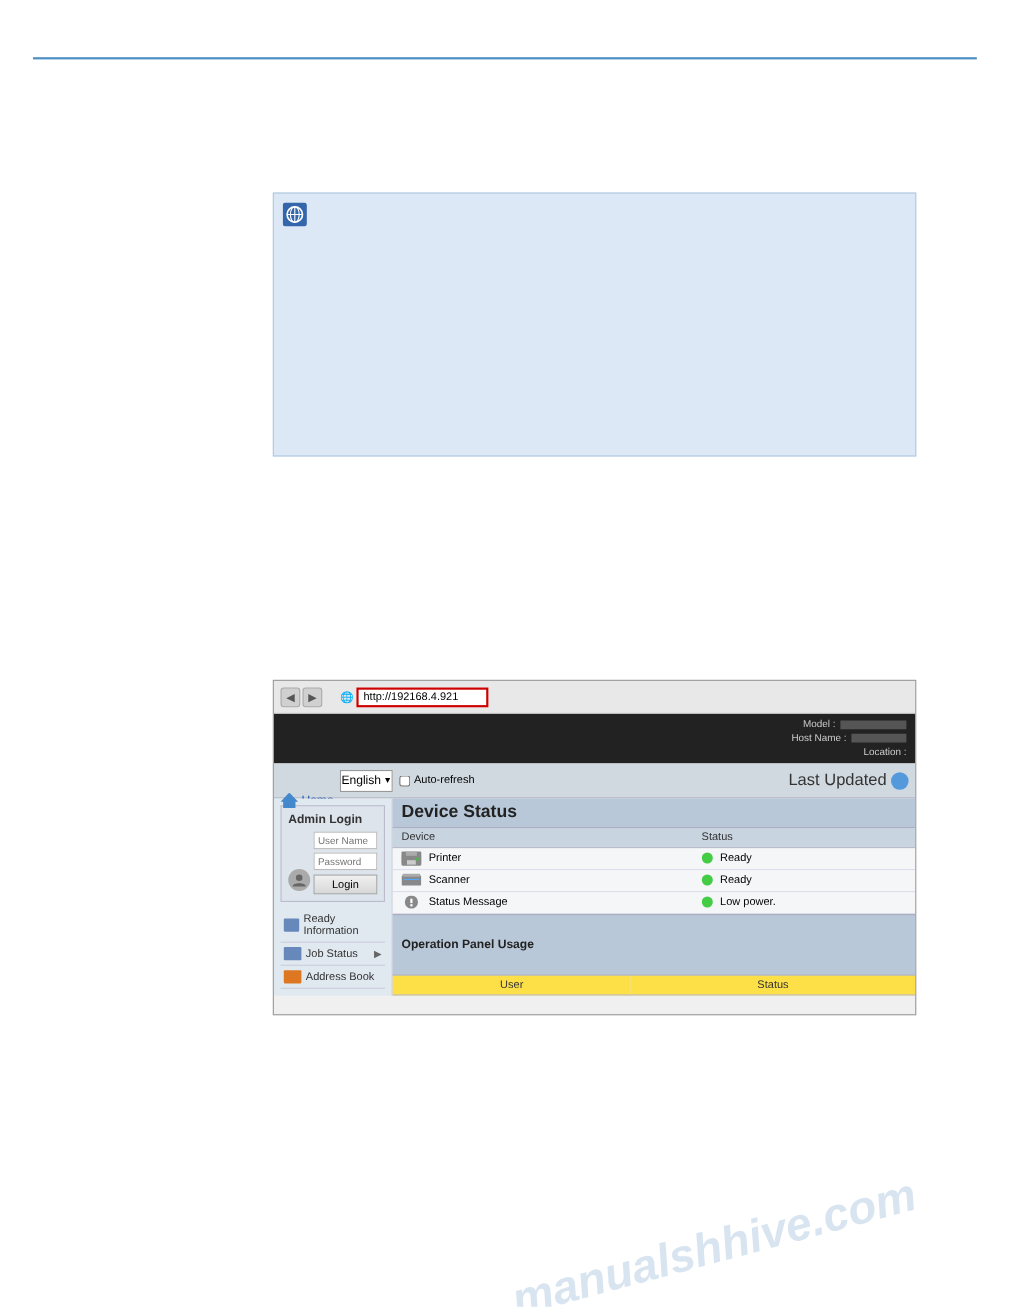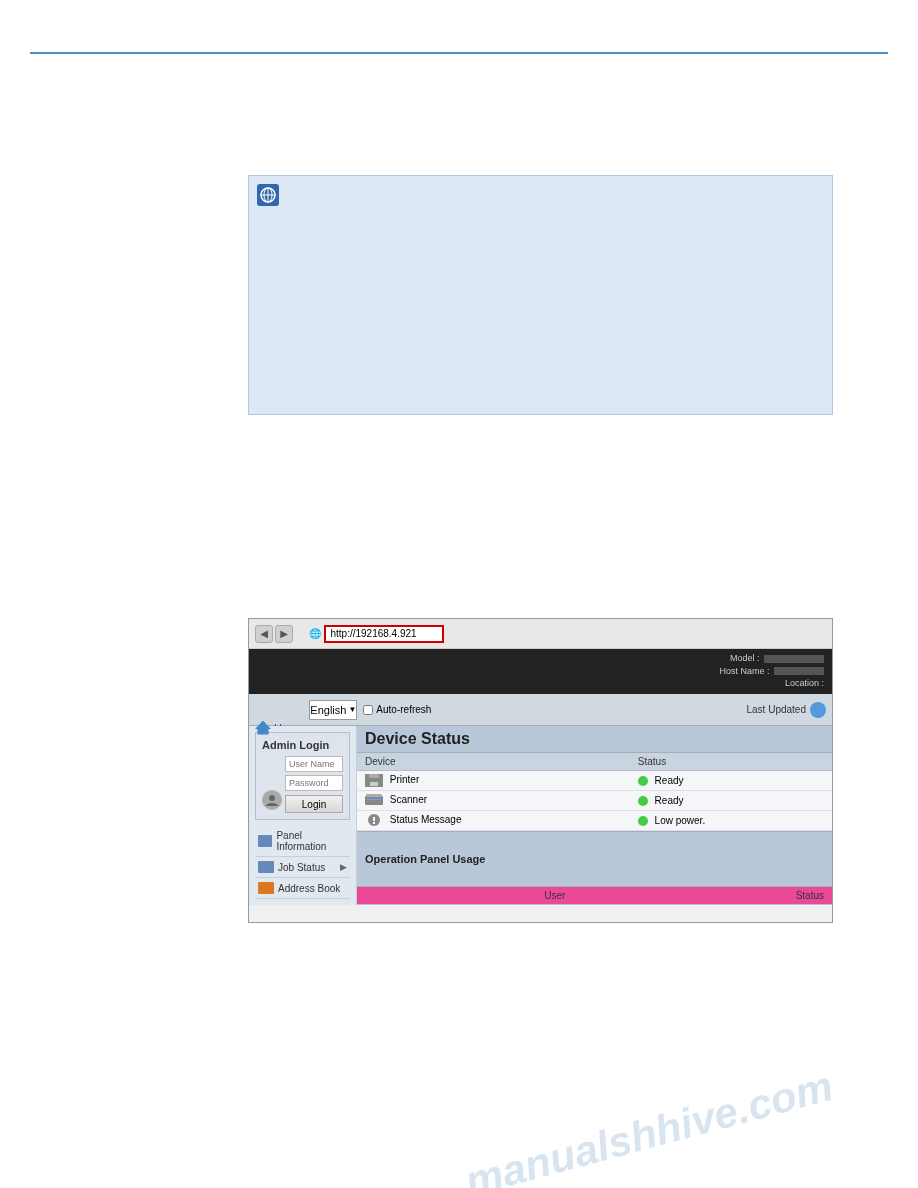--- a/index.html
+++ b/index.html
@@ -175,21 +175,21 @@
 
     .auto-refresh-check {
       display: flex;
       align-items: center;
       gap: 3px;
       font-size: 10px;
     }
 
     .last-updated {
       margin-left: auto;
-      font-size: 10px;
+      font-size: 15px;
       color: #333;
       display: flex;
       align-items: center;
       gap: 4px;
     }
 
     .refresh-btn {
       width: 16px;
       height: 16px;
       background: #5599dd;
@@ -337,24 +337,24 @@
       background: #b8c8d8;
       padding: 21px 8px;
       font-size: 11px;
       font-weight: bold;
       color: #222;
       border-top: 1px solid #aab;
       border-bottom: 1px solid #aab;
     }
 
     .op-table th {
-      background: #ec4899;
+      background: #fde047;
       font-size: 10px;
       padding: 3px 8px;
-      text-align: right;
+      text-align: center;
       font-weight: normal;
       color: #333;
     }
   </style>
 </head>
 <body>
 
 <div class="top-line"></div>
 
 <div class="screenshot-top">
@@ -444,21 +444,21 @@
           <div style="flex:1;">
             <input class="login-input" type="text" placeholder="User Name" style="">
             <input class="login-input" type="password" placeholder="Password" style="">
             <button class="login-btn">Login</button>
           </div>
         </div>
       </div>
 
       <div class="sidebar-item">
         <div class="sidebar-item-icon" style="background:#6688bb; width:16px; height:12px; border-radius:1px;"></div>
-        <span>Panel Information</span>
+        <span>Ready Information</span>
       </div>
 
       <div class="sidebar-item">
         <div class="sidebar-item-icon" style="background:#6688bb; width:16px; height:12px;"></div>
         <span>Job Status</span>
         <span class="arrow-right">▶</span>
       </div>
 
       <div class="sidebar-item">
         <div class="sidebar-item-icon orange" style="width:16px; height:12px;"></div>

